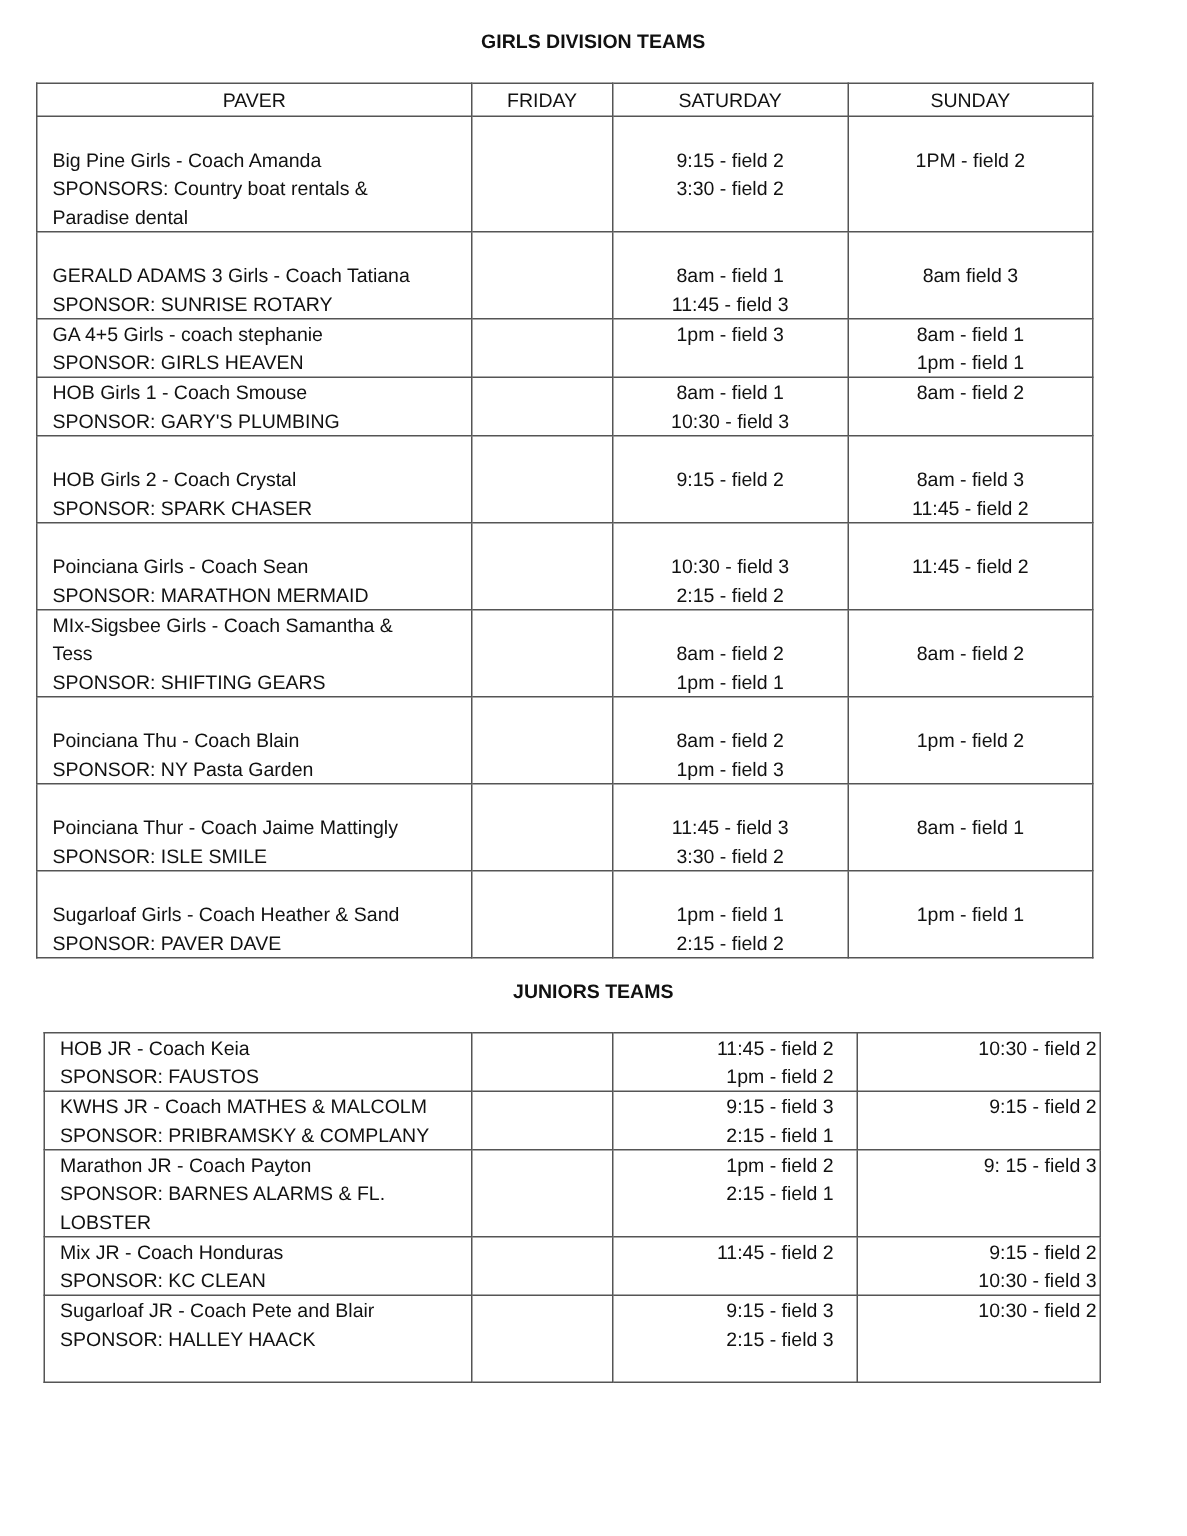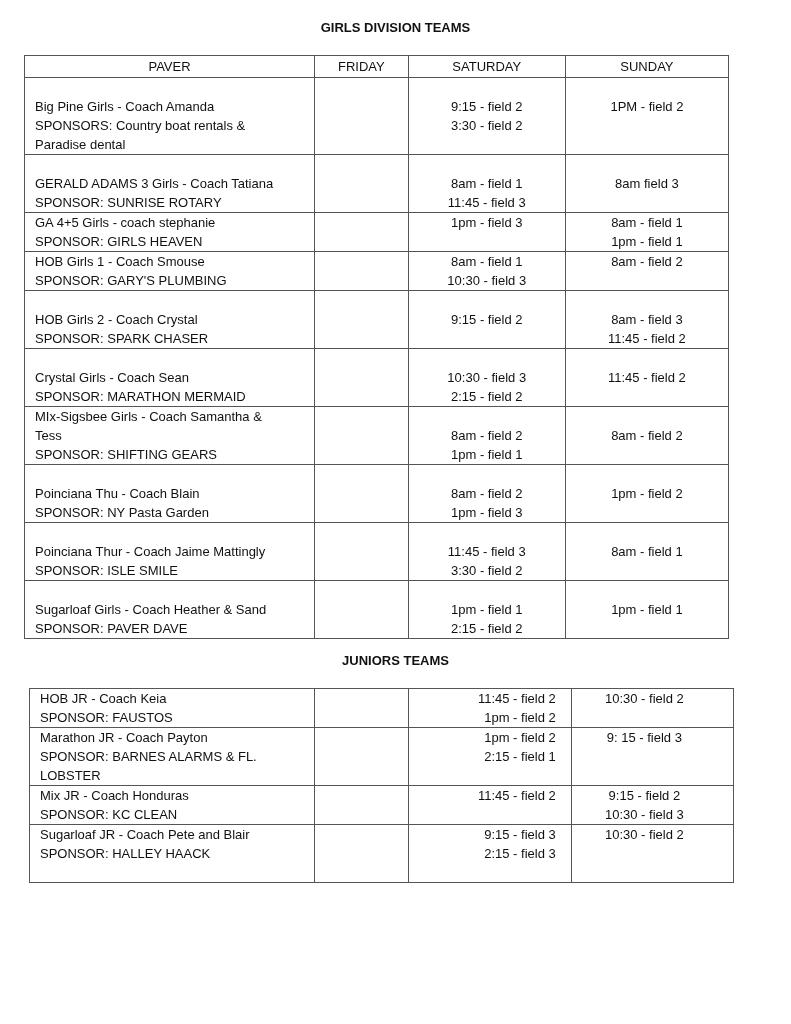--- a/index.html
+++ b/index.html
@@ -23,21 +23,21 @@
   #girls-table th { height: 21px; text-align: center; vertical-align: middle; }
   #girls-table td.team { padding-left: 10px; }
   #girls-table td.sched { text-align: center; }
   #juniors-table { left: 29px; top: 688px; width: 705px; }
   #juniors-table col.c1 { width: 285px; }
   #juniors-table col.c2 { width: 93px; }
   #juniors-table col.c3 { width: 163px; }
   #juniors-table col.c4 { width: 162px; }
   #juniors-table td.team { padding-left: 10px; }
   #juniors-table td.sat { text-align: right; padding-right: 15px; }
-  #juniors-table td.sun { text-align: center; padding-right: 16px; }
+  #juniors-table td.sun { text-align: right; padding-right: 2px; }
   td .ln { display: block; white-space: nowrap; }
 </style>
 </head>
 <body>
 
 <div id="girls-title" class="title">GIRLS DIVISION TEAMS</div>
 
 <table id="girls-table">
   <colgroup>
       <col class="c1">
@@ -130,21 +130,21 @@
         </td>
         <td class="sched " style="height: 57px;">
           <span class="ln">&nbsp;</span>
           <span class="ln">8am - field 3</span>
           <span class="ln">11:45 - field 2</span>
         </td>
       </tr>
       <tr>
         <td class="team " style="height: 57px;">
           <span class="ln">&nbsp;</span>
-          <span class="ln">Crystal Girls - Coach Sean</span>
+          <span class="ln">Poinciana Girls - Coach Sean</span>
           <span class="ln">SPONSOR: MARATHON MERMAID</span>
         </td>
         <td class="sched " style="height: 57px;"></td>
         <td class="sched " style="height: 57px;">
           <span class="ln">&nbsp;</span>
           <span class="ln">10:30 - field 3</span>
           <span class="ln">2:15 - field 2</span>
         </td>
         <td class="sched " style="height: 57px;">
           <span class="ln">&nbsp;</span>
@@ -240,20 +240,34 @@
         <td class="sched " style="height: 38px;"></td>
         <td class="sched sat" style="height: 38px;">
           <span class="ln">11:45 - field 2</span>
           <span class="ln">1pm - field 2</span>
         </td>
         <td class="sched sun" style="height: 38px;">
           <span class="ln">10:30  - field 2</span>
         </td>
       </tr>
       <tr>
+        <td class="team " style="height: 38px;">
+          <span class="ln">KWHS JR - Coach MATHES &amp; MALCOLM</span>
+          <span class="ln">SPONSOR: PRIBRAMSKY &amp; COMPLANY</span>
+        </td>
+        <td class="sched " style="height: 38px;"></td>
+        <td class="sched sat" style="height: 38px;">
+          <span class="ln">9:15 - field 3</span>
+          <span class="ln">2:15 - field 1</span>
+        </td>
+        <td class="sched sun" style="height: 38px;">
+          <span class="ln">9:15 - field 2</span>
+        </td>
+      </tr>
+      <tr>
         <td class="team " style="height: 57px;">
           <span class="ln">Marathon JR - Coach Payton</span>
           <span class="ln">SPONSOR: BARNES ALARMS &amp; FL.</span>
           <span class="ln">LOBSTER</span>
         </td>
         <td class="sched " style="height: 57px;"></td>
         <td class="sched sat" style="height: 57px;">
           <span class="ln">1pm - field 2</span>
           <span class="ln">2:15 - field 1</span>
         </td>

